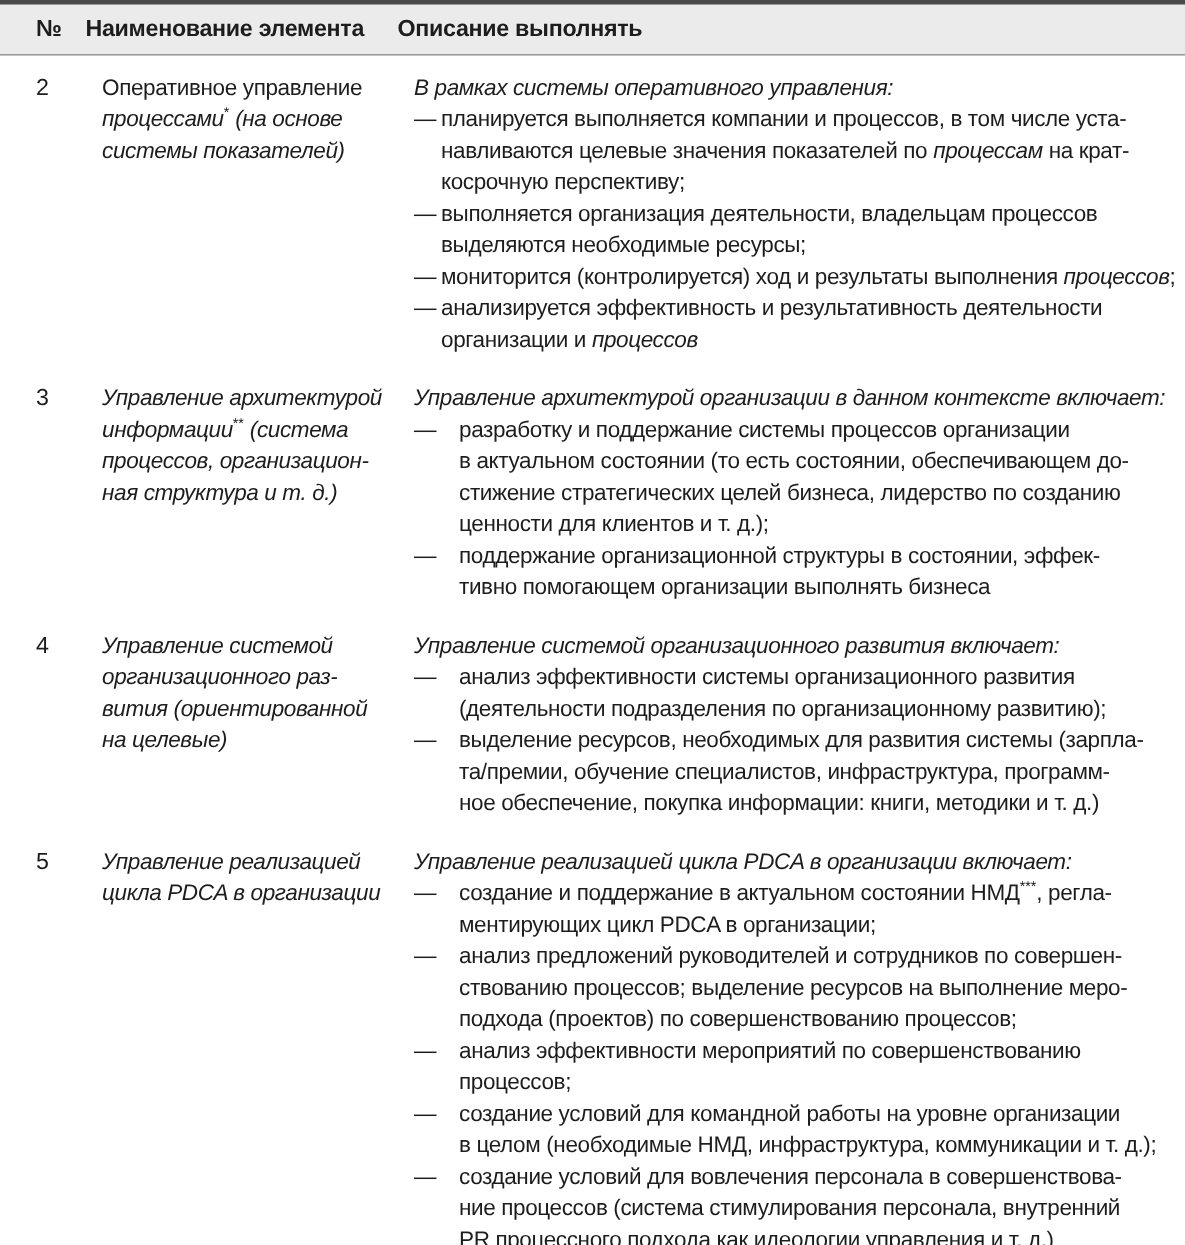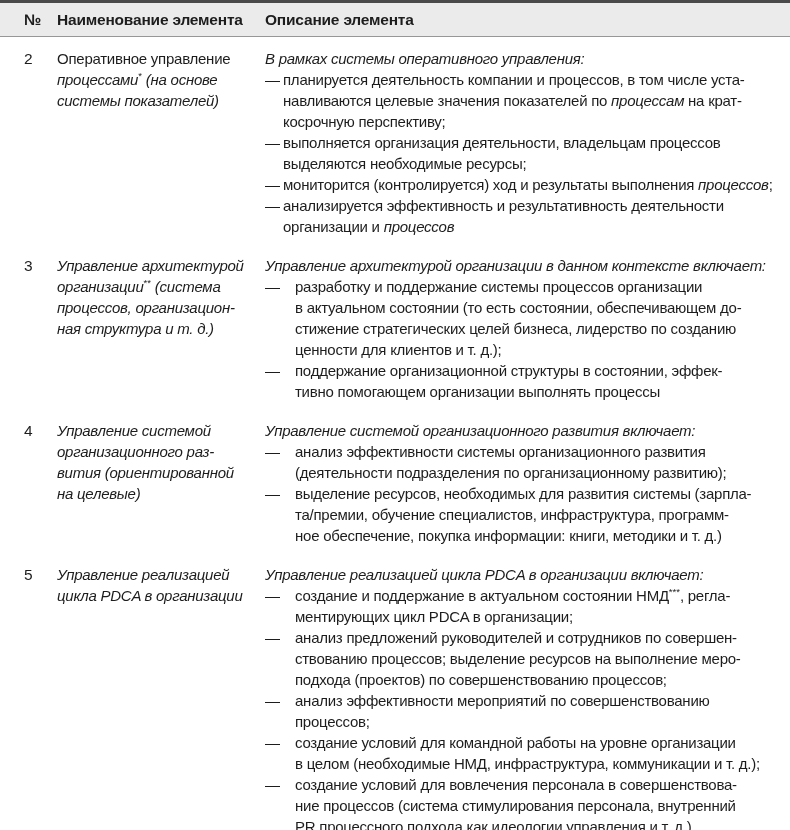--- a/index.html
+++ b/index.html
@@ -14,73 +14,73 @@
     display:flex;align-items:center;box-sizing:border-box;
     height:37px;background:#ebebeb;
     border-top:3px solid #4a4a4a;border-bottom:1px solid #979797;
     font-weight:700;font-size:15.5px;letter-spacing:-0.2px;
   }
   .c-num{box-sizing:border-box;flex:none;width:57px;padding-left:24px;}
   .c-name{box-sizing:border-box;flex:none;width:208px;padding-right:6px;}
   .c-desc{flex:1;min-width:0;}
   .trow{display:flex;margin-top:18px;}
   .trow.first{margin-top:11px;}
-  .name-cell{white-space:pre;}
+  .name-cell{white-space:pre;margin-left:11px;}
   .name-cell i{}
   .intro{white-space:pre;font-style:italic;}
   .item{position:relative;white-space:pre;}
   .item.tight{padding-left:18px;}
   .item.wide{padding-left:30px;}
   .dash{position:absolute;left:0;top:0;}
   sup{font-size:9.5px;line-height:0;vertical-align:super;letter-spacing:0;}
   .num{font-size:15.5px;}
 </style>
 </head>
 <body>
 
 <div class="table">
 
   <div class="thead">
     <div class="c-num">№</div>
     <div class="c-name">Наименование элемента</div>
-    <div class="c-desc">Описание элемента</div>
+    <div class="c-desc">Описание выполнять</div>
   </div>
 
   <div class="trow first">
     <div class="c-num num">2</div>
     <div class="c-name name-cell"><span>Оперативное управление
 </span><i>процессами</i><sup>*</sup><i> (на основе
 системы показателей)</i></div>
     <div class="c-desc">
       <div class="intro">В рамках системы оперативного управления:</div>
-      <div class="item tight"><span class="dash">—</span><span>планируется деятельность компании и процессов, в том числе уста-
+      <div class="item tight"><span class="dash">—</span><span>планируется выполняется компании и процессов, в том числе уста-
 навливаются целевые значения показателей по </span><i>процессам</i><span> на крат-
 косрочную перспективу;</span></div>
       <div class="item tight"><span class="dash">—</span><span>выполняется организация деятельности, владельцам процессов
 выделяются необходимые ресурсы;</span></div>
       <div class="item tight"><span class="dash">—</span><span>мониторится (контролируется) ход и результаты выполнения </span><i>процессов</i><span>;</span></div>
       <div class="item tight"><span class="dash">—</span><span>анализируется эффективность и результативность деятельности
 организации и </span><i>процессов</i></div>
     </div>
   </div>
 
   <div class="trow">
     <div class="c-num num">3</div>
     <div class="c-name name-cell"><i>Управление архитектурой
-организации</i><sup>**</sup><i> (система
+информации</i><sup>**</sup><i> (система
 процессов, организацион-
 ная структура и т. д.)</i></div>
     <div class="c-desc">
       <div class="intro">Управление архитектурой организации в данном контексте включает:</div>
       <div class="item wide"><span class="dash">—</span><span>разработку и поддержание системы процессов организации
 в актуальном состоянии (то есть состоянии, обеспечивающем до-
 стижение стратегических целей бизнеса, лидерство по созданию
 ценности для клиентов и т. д.);</span></div>
       <div class="item wide"><span class="dash">—</span><span>поддержание организационной структуры в состоянии, эффек-
-тивно помогающем организации выполнять процессы</span></div>
+тивно помогающем организации выполнять бизнеса</span></div>
     </div>
   </div>
 
   <div class="trow">
     <div class="c-num num">4</div>
     <div class="c-name name-cell"><i>Управление системой
 организационного раз-
 вития (ориентированной
 на целевые)</i></div>
     <div class="c-desc">

